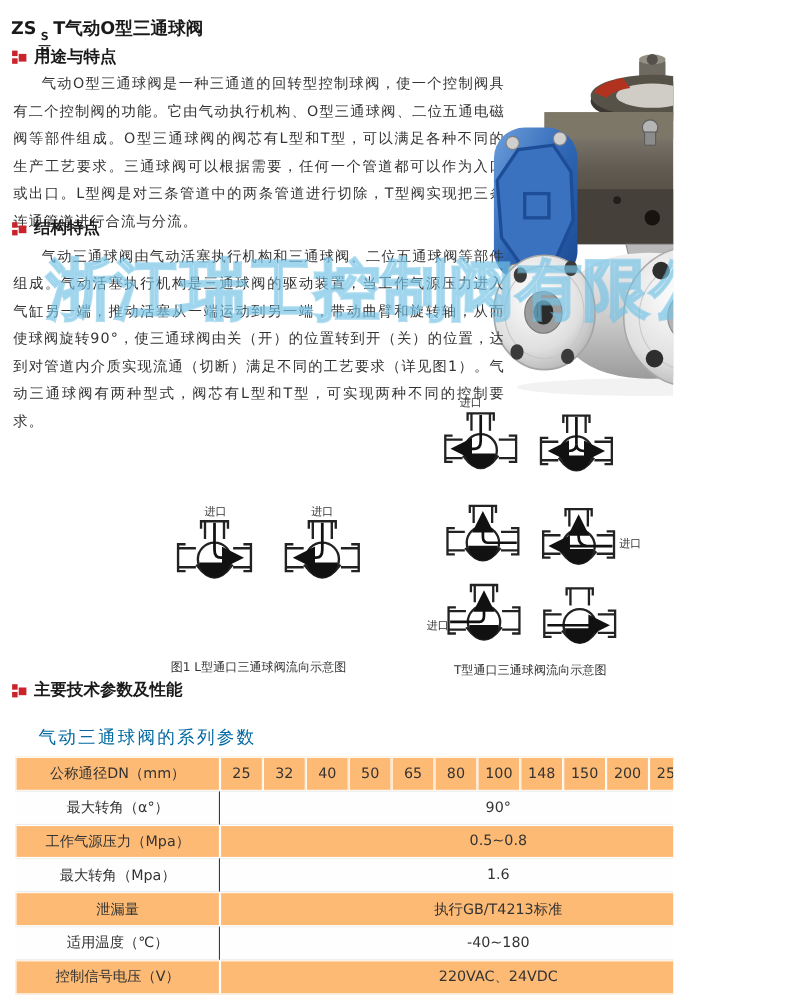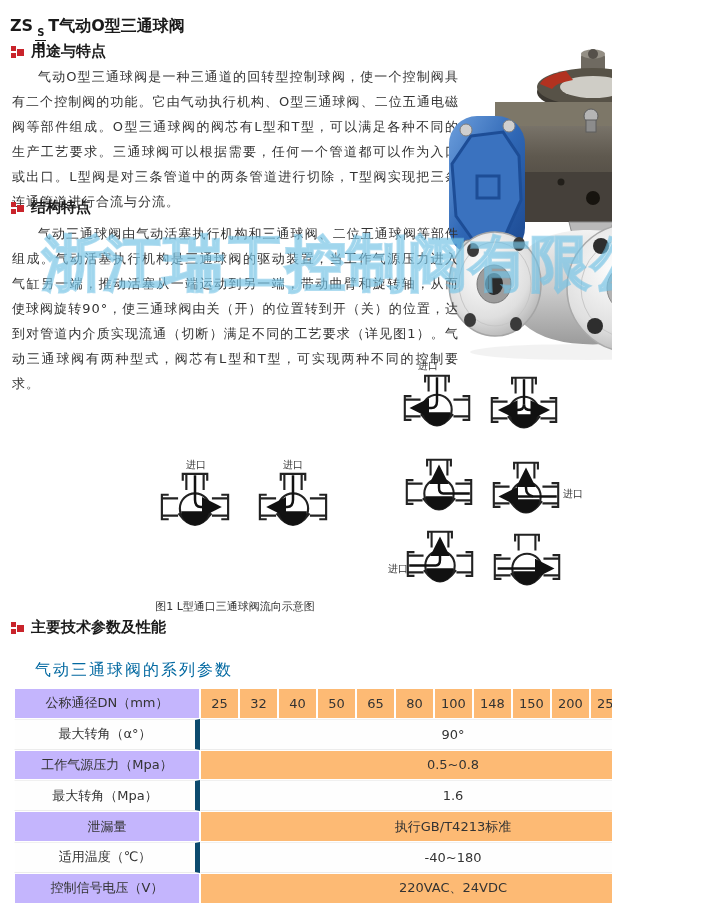--- a/index.html
+++ b/index.html
@@ -43,24 +43,24 @@
   .figcap { position:absolute; font-size:11px; color:#333; text-align:center; }
 
   
   .tbl-caption { position:absolute; left:35px; top:660px; font-size:16px; letter-spacing:2px; color:#0369a1; }
   .tbl-tag { position:absolute; left:620px; top:670px; width:86px; text-align:center; font-size:12px; color:#333; }
   .ptable { position:absolute; left:14px; top:688px; width:692px;
             border-collapse:separate; border-spacing:0; table-layout:fixed;
             font-size:13px; color:#333; }
   .ptable td { height:28.8px; text-align:center; vertical-align:middle; padding:0;
                border:1px solid #fff; overflow:hidden; }
-  tr.tinted .lab { background:#c4b5fd; }
+  tr.tinted .lab { background:#fdba74; }
   tr.tinted .num, tr.tinted .val { background:#fdba74; }
   tr.plain td { background:#fefefe; border-top:1px solid #f0f0f0; border-bottom:1px solid #ececec; }
-  tr.plain .lab { border-right:5px solid #0c4a6e; }
+  tr.plain .lab { border-right:1px solid #0c4a6e; }
   .hidden-defs { position:absolute; width:0; height:0; overflow:hidden; }
 </style>
 </head>
 <body>
 
 <div class="page">
 
   <svg class="hidden-defs" aria-hidden="true">
     <defs>
       <marker id="ah" markerWidth="9" markerHeight="9" refX="6.5" refY="4" orient="auto">
@@ -235,20 +235,21 @@
   </svg>
   <span class="inlet" style="left:388px; top:562px;">进口</span>
   <svg class="mini" style="left:402px; top:529px;" width="76" height="70" viewBox="0 0 100 100">
     <use href="#vbody"></use>
     <path d="M6,52 H44 Q50,52 50,44 V16" stroke="#111" stroke-width="3.5" fill="none" marker-end="url(#ah)"></path>
   </svg>
   <svg class="mini" style="left:489px; top:532px;" width="76" height="70" viewBox="0 0 100 100">
     <use href="#vbody"></use>
     <path d="M8,52 H84" stroke="#111" stroke-width="3.5" fill="none" marker-end="url(#ah)"></path>
   </svg>
+  <div class="figcap" style="left:392px; top:602px; width:180px;">T型通口三通球阀流向示意图</div>
 
   <div class="sec-head" style="top:618px;">
     <span class="bullet">
         <i class="s1"></i>
         <i class="s2"></i>
         <i class="s3"></i>
       </span>
     <span>主要技术参数及性能</span>
   </div>
 

